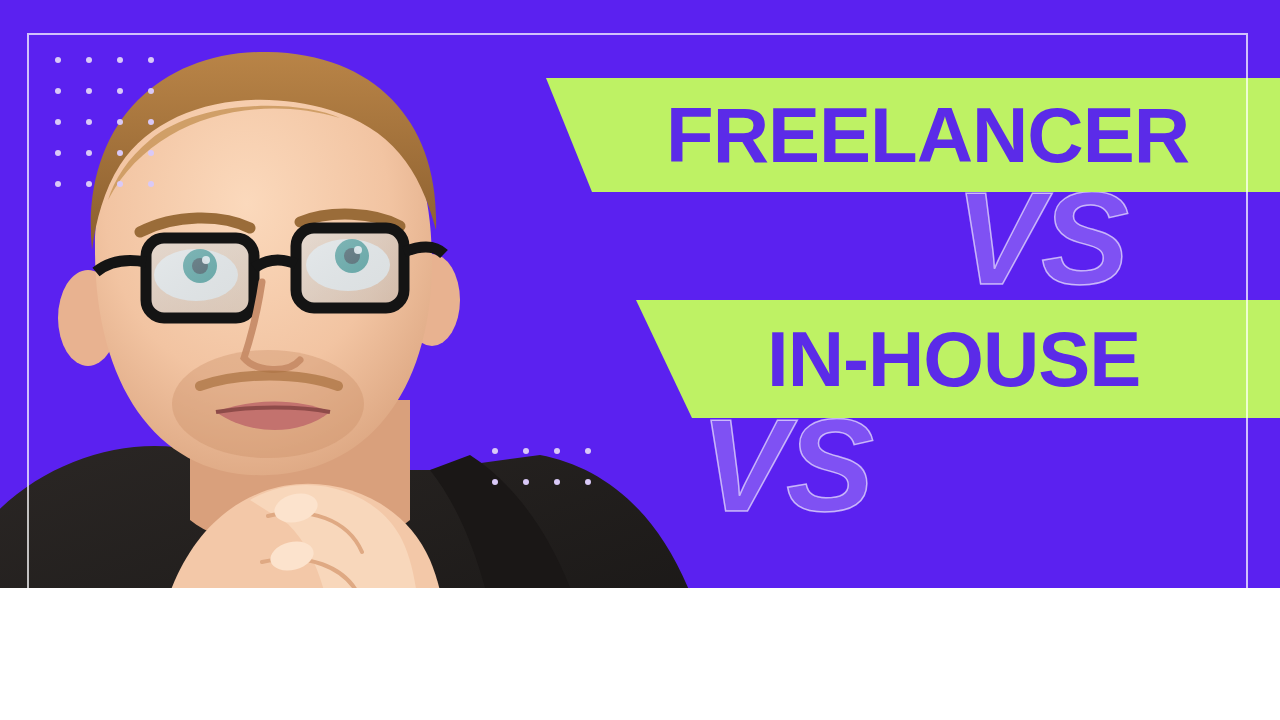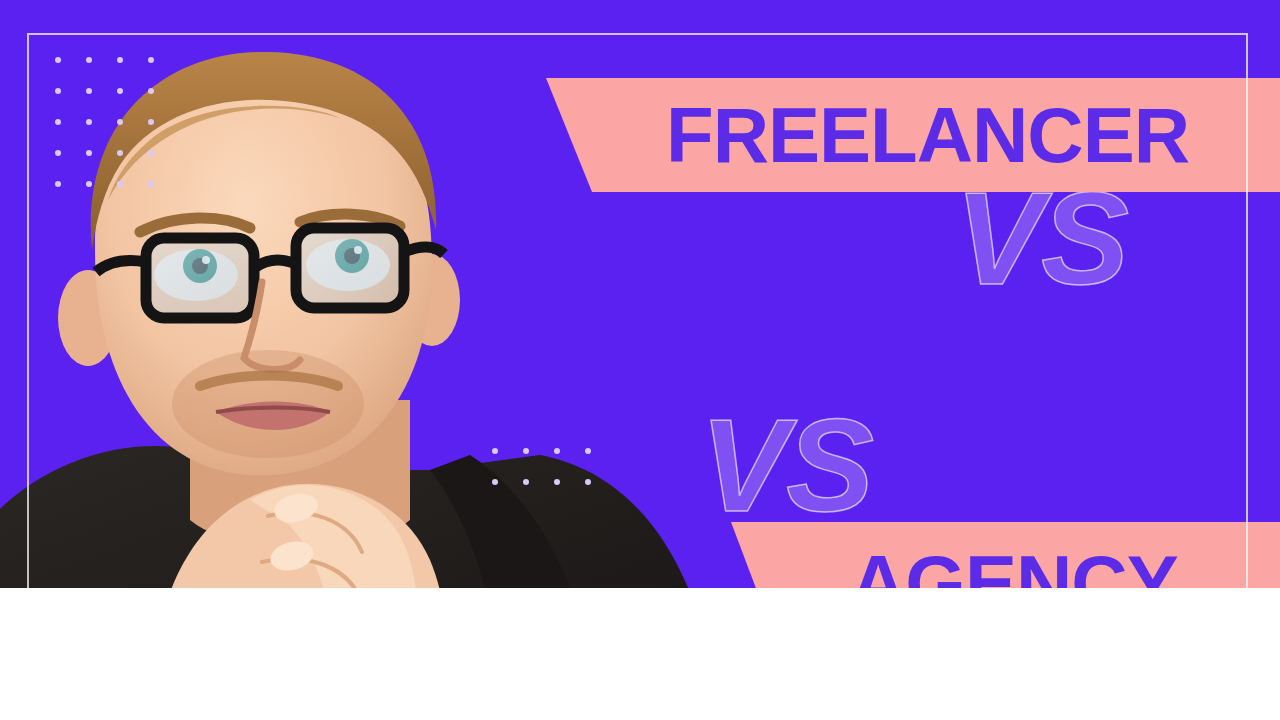--- a/index.html
+++ b/index.html
@@ -44,21 +44,21 @@
     -webkit-text-stroke:1.5px rgba(255,255,255,.62);
     font-family:"Liberation Sans", sans-serif;
     user-select:none;
   }
   #vs1 { left:955px; top:178px; font-size:132px; }
   #vs2 { left:700px; top:405px; font-size:132px; }
 
   
   .banner {
     position:absolute; z-index:5;
-    background:#fca5a5;
+    background:#bef264;
     display:flex; align-items:center;
     overflow:hidden;
   }
   .banner .label {
     color:#5B2BE8;
     font-weight:700;
     letter-spacing:-1px;
     white-space:nowrap;
     font-family:"Liberation Sans", sans-serif;
     line-height:1;
@@ -184,24 +184,24 @@
   </div>
 
   <div class="vs" id="vs1">VS</div>
 
   <div class="vs" id="vs2">VS</div>
 
   <div class="banner" id="banner1">
     <span class="label">FREELANCER</span>
   </div>
 
-
-  <div class="banner" id="banner3">
-    <span class="label">AGENCY</span>
+  <div class="banner" id="banner2">
+    <span class="label">IN-HOUSE</span>
   </div>
+
 
   <div class="frame"></div>
 
   <div id="dotlayer">
       <div class="dots" style="left: 55px; top: 57px; width: 99px; height: 130px;">
         <span class="dot" style="left: 0px; top: 0px; background: rgb(217, 201, 247);"></span>
         <span class="dot" style="left: 31px; top: 0px; background: rgb(217, 201, 247);"></span>
         <span class="dot" style="left: 62px; top: 0px; background: rgb(217, 201, 247);"></span>
         <span class="dot" style="left: 93px; top: 0px; background: rgb(217, 201, 247);"></span>
         <span class="dot" style="left: 0px; top: 31px; background: rgb(217, 201, 247);"></span>

